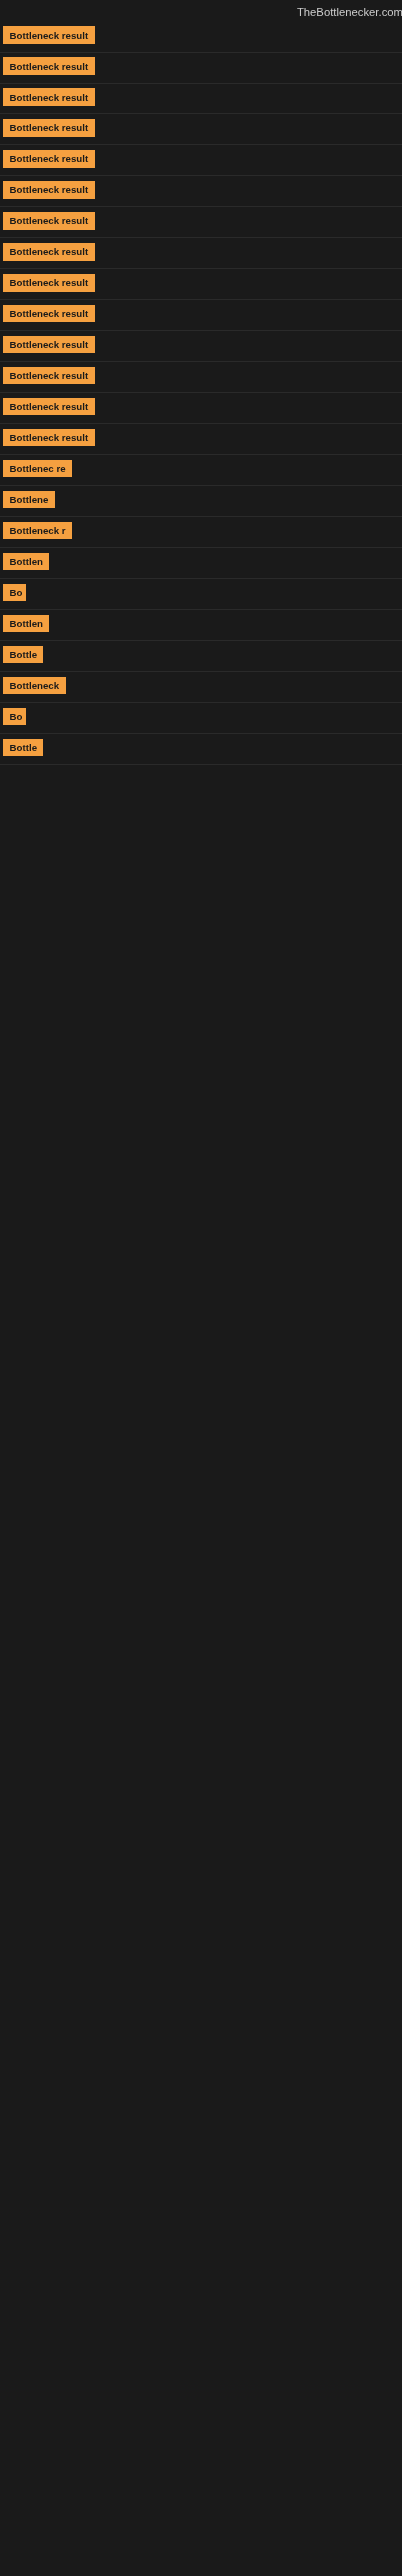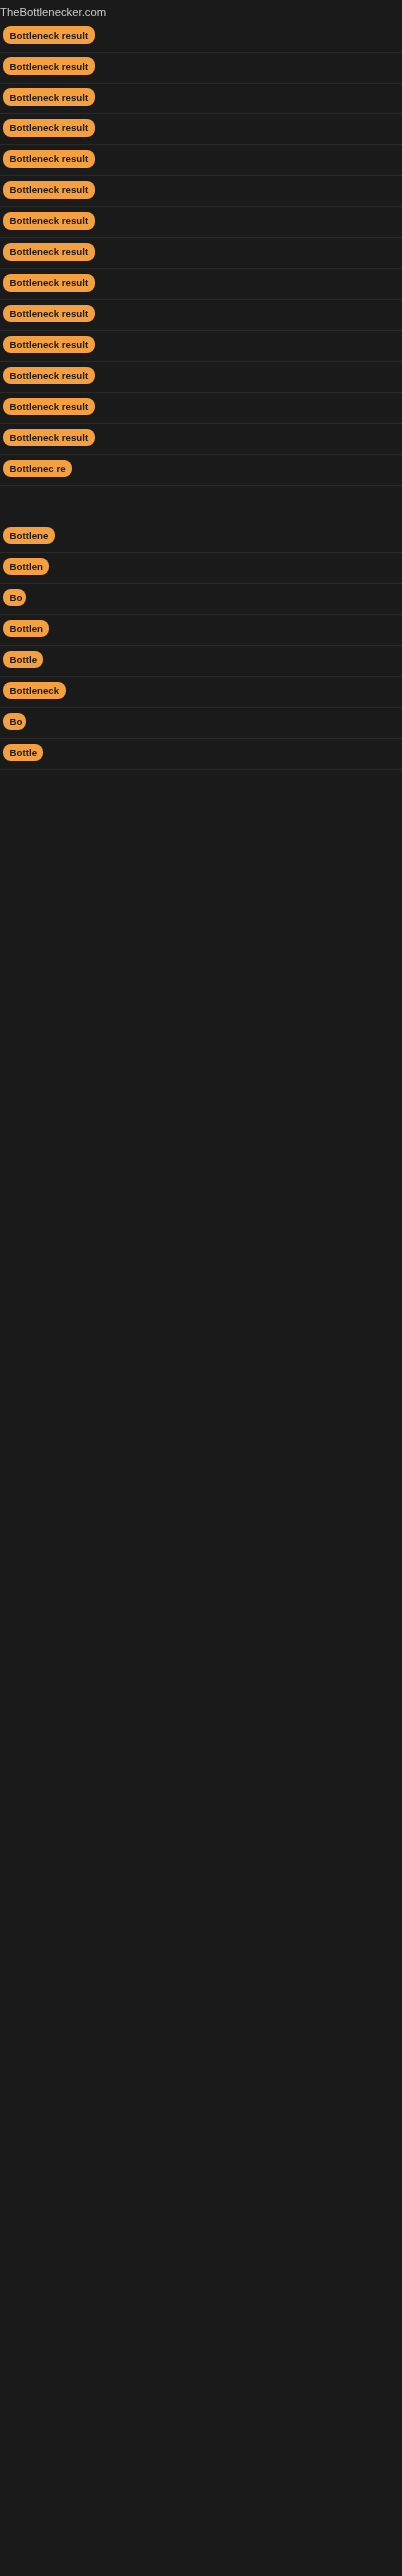--- a/index.html
+++ b/index.html
@@ -10,35 +10,35 @@
 
     body {
       width: 403px;
       min-height: 2576px;
       background-color: #1a1a1a;
       font-family: Arial, sans-serif;
       position: relative;
     }
 
     .site-title {
-      text-align: left;
+      text-align: right;
       color: #cccccc;
       font-size: 11.3px;
       padding: 6.4px 0 3.2px 0;
       font-weight: normal;
     }
 
     .bottleneck-badge {
       background-color: #f5a040;
       color: #1a1a1a;
       font-size: 9.7px;
       font-weight: bold;
       padding: 3.2px 6.4px;
       display: inline-block;
-      border-radius: 8px;
+      border-radius: 0;
       white-space: nowrap;
       overflow: hidden;
     }
 
     .result-row {
       padding: 4.8px 3.2px;
       border-bottom: 0.8px solid #2a2a2a;
     }
   </style>
 </head>
@@ -57,21 +57,22 @@
     <div class="result-row"><div class="bottleneck-badge" style="max-width: 105px;">Bottleneck result</div></div>
     <div class="result-row"><div class="bottleneck-badge" style="max-width: 105px;">Bottleneck result</div></div>
     <div class="result-row"><div class="bottleneck-badge" style="max-width: 105px;">Bottleneck result</div></div>
     <div class="result-row"><div class="bottleneck-badge" style="max-width: 105px;">Bottleneck result</div></div>
     <div class="result-row"><div class="bottleneck-badge" style="max-width: 105px;">Bottleneck result</div></div>
     <div class="result-row"><div class="bottleneck-badge" style="max-width: 105px;">Bottleneck result</div></div>
     <div class="result-row"><div class="bottleneck-badge" style="max-width: 105px;">Bottleneck result</div></div>
     <div class="result-row"><div class="bottleneck-badge" style="max-width: 105px;">Bottleneck result</div></div>
     <div class="result-row"><div class="bottleneck-badge" style="max-width: 105px;">Bottleneck result</div></div>
     <div class="result-row"><div class="bottleneck-badge" style="max-width: 81px;">Bottlenec re</div></div>
-    <div class="result-row"><div class="bottleneck-badge" style="max-width: 61px; margin-top: 36px;">Bottlene</div></div>
+    <div class="result-row"><div class="bottleneck-badge" style="max-width: 61px;">Bottlene</div></div>
+    <div class="result-row"><div class="bottleneck-badge" style="max-width: 72px;">Bottleneck r</div></div>
     <div class="result-row"><div class="bottleneck-badge" style="max-width: 55px;">Bottlen</div></div>
     <div class="result-row"><div class="bottleneck-badge" style="max-width: 22.5px;">Bo</div></div>
     <div class="result-row"><div class="bottleneck-badge" style="max-width: 55px;">Bottlen</div></div>
     <div class="result-row"><div class="bottleneck-badge" style="max-width: 45px;">Bottle</div></div>
     <div class="result-row"><div class="bottleneck-badge" style="max-width: 64px;">Bottleneck</div></div>
     <div class="result-row"><div class="bottleneck-badge" style="max-width: 22.5px;">Bo</div></div>
     <div class="result-row"><div class="bottleneck-badge" style="max-width: 45px;">Bottle</div></div>
   </div>
 
 

